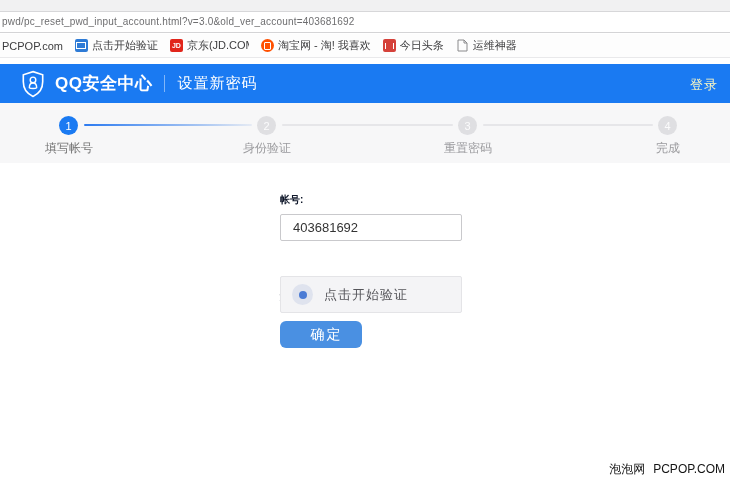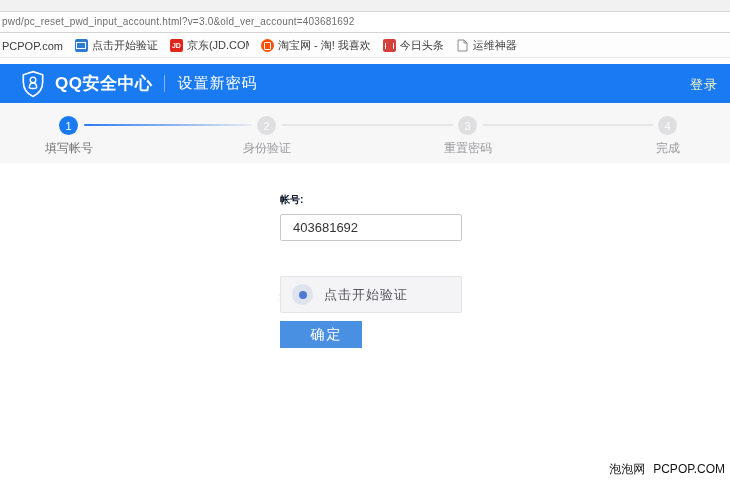--- a/index.html
+++ b/index.html
@@ -58,21 +58,21 @@
     border:1px solid #c9c9cc; border-radius:2px; background:#fff; font-size:13px; color:#333;
     padding-left:12px; font-family:"Liberation Sans", sans-serif; }
   .captcha-box { position:absolute; left:280px; top:276px; width:182px; height:37px;
     background:#f4f4f6; border:1px solid #e4e4e7; border-radius:2px; display:flex;
     align-items:center; cursor:pointer; }
   .captcha-radio { margin-left:11px; width:21px; height:21px; border-radius:50%;
     background:#dfe3ee; display:flex; align-items:center; justify-content:center; }
   .captcha-dot { width:8px; height:8px; border-radius:50%; background:#4b7bd5; }
   .captcha-text { margin-left:11px; font-size:13px; color:#55555a; letter-spacing:1px; }
   .submit-btn { position:absolute; left:280px; top:321px; width:82px; height:27px;
-    background:#4a90e2; border:none; border-radius:0; color:#fff; font-size:14px;
+    background:#4a90e2; border:none; border-radius:6px; color:#fff; font-size:14px;
     letter-spacing:2px; cursor:pointer; font-family:"Liberation Sans", sans-serif;padding-left:11px; }
 
   
   .watermark { position:absolute; right:5px; bottom:8px; font-size:12px; color:#141414; }
   .watermark .cn { margin-right:8px; }
 </style>
 </head>
 <body>
 
 <div class="screen">

